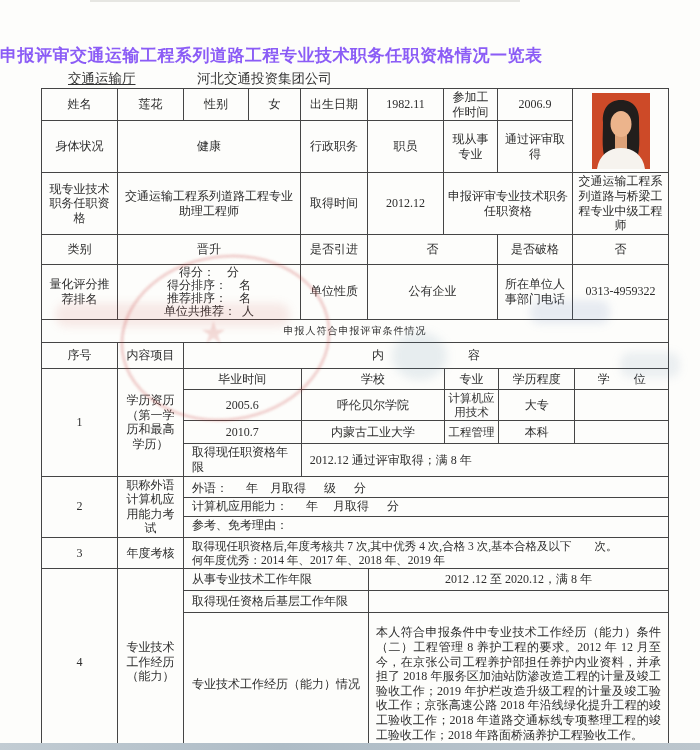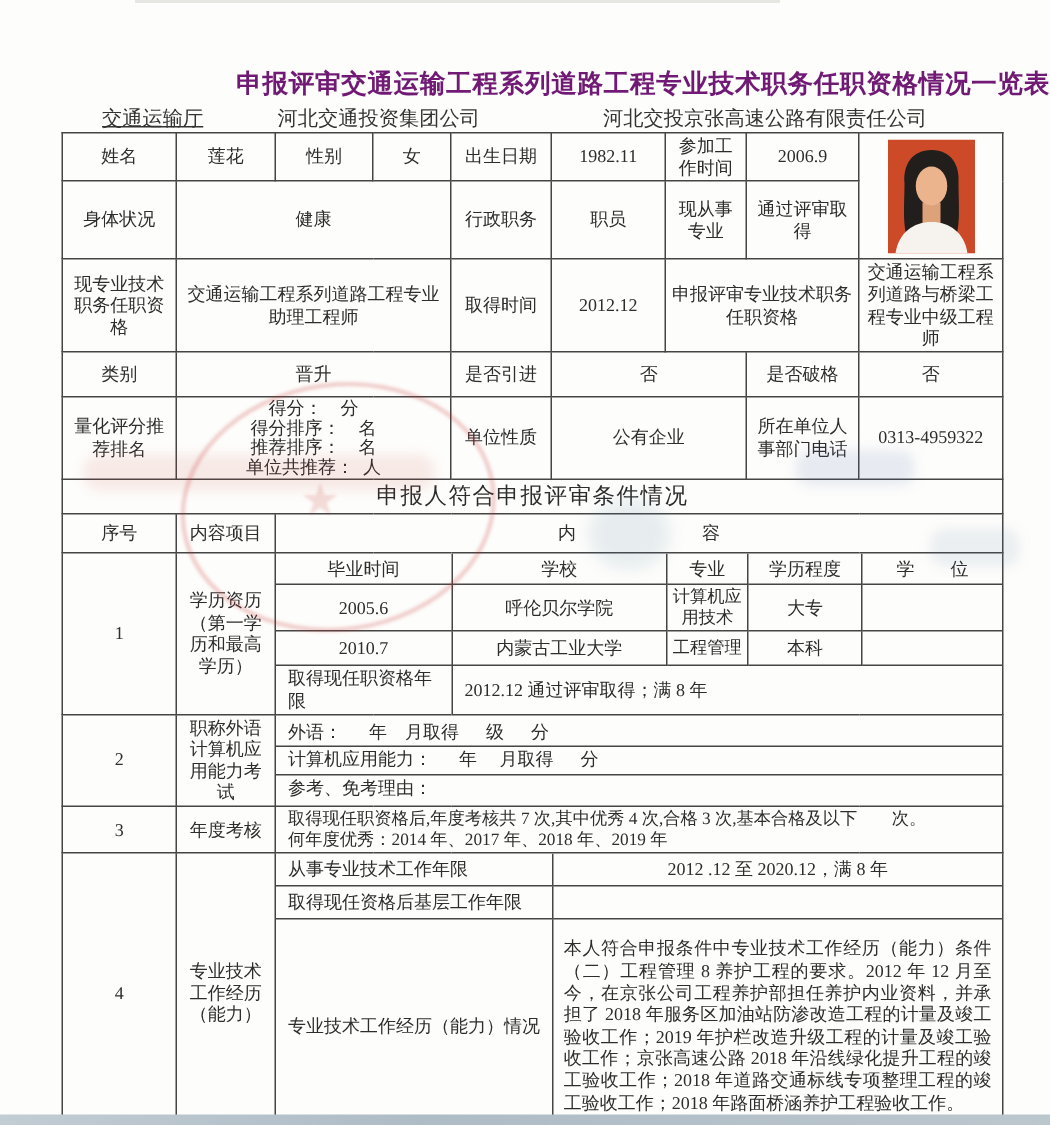--- a/index.html
+++ b/index.html
@@ -3,45 +3,45 @@
 <meta charset="utf-8">
 <style>
   html,body{margin:0;padding:0;background:#ffffff;}
   .page{
     position:relative;width:700px;height:750px;overflow:hidden;
     background:#fdfdfb;
     font-family:"Liberation Serif","DejaVu Serif",serif;
     color:#2d2d2d;
   }
   .scan-top-line{position:absolute;top:0;left:90px;width:430px;height:2px;background:#e6e6e2;}
-  .doc-title{position:absolute;top:44px;left:0;width:100%;text-align:right;
-    font-size:17px;font-weight:bold;letter-spacing:.5px;color:#701a75;}
+  .doc-title{position:absolute;top:44px;left:0;width:100%;text-align:left;
+    font-size:17px;font-weight:bold;letter-spacing:.5px;color:#8b5cf6;}
   .org-line{position:absolute;top:70px;left:0;width:100%;height:18px;font-size:13.5px;color:#333;}
   .org-line .dept{position:absolute;left:68px;text-decoration:underline;}
-  .org-line .grp{position:absolute;left:185px;}
+  .org-line .grp{position:absolute;left:197px;}
   .org-line .comp{position:absolute;left:402px;}
 
   table.main{position:absolute;top:88px;left:41px;width:627px;
     border-collapse:collapse;table-layout:fixed;font-size:12px;}
   table.main td{border:1px solid #454545;text-align:center;vertical-align:middle;
     padding:1px 3px;line-height:1.22;overflow:hidden;word-break:break-all;}
   td.p0{padding:0 !important;vertical-align:top;}
   table.sub{width:100%;border-collapse:collapse;table-layout:fixed;font-size:12px;}
   table.sub td{border:1px solid #454545;text-align:center;vertical-align:middle;
     padding:1px 3px;overflow:hidden;word-break:break-all;}
   table.sub tr:first-child>td{border-top:none;}
   table.sub tr:last-child>td{border-bottom:none;}
   table.sub td:first-child{border-left:none;font-family:Liberation Serif, serif;}
   table.sub td:last-child{border-right:none;}
   .left{text-align:left !important;padding-left:8px !important;}
   .pre{white-space:pre-wrap;}
   .score-cell div{line-height:13px;white-space:pre-wrap;}
   .para{text-align:justify !important;padding:3px 7px !important;line-height:14.4px;}
   .small{font-size:11.5px;}
-  .sec-title{font-size:15px;letter-spacing:1px;margin-top:48px;}
+  .sec-title{font-size:10px;letter-spacing:1px;margin-top:48px;}
   .photo-cell{padding:2px !important;background:#fdfdfb;}
   .photo-wrap{display:flex;align-items:center;justify-content:center;height:100%;}
 
   
   .seal-ring{position:absolute;left:120px;top:255px;width:205px;height:160px;
     border:3px solid rgba(195,45,40,.22);border-radius:50%;
     transform:rotate(-8deg);filter:blur(1px);pointer-events:none;}
   .seal-star{position:absolute;left:200px;top:315px;font-size:30px;color:rgba(195,45,40,.16);
     filter:blur(1px);pointer-events:none;}
   .seal-smudge{position:absolute;left:55px;top:303px;width:235px;height:24px;
@@ -59,21 +59,20 @@
 <body>
 
 <div class="page">
   <div class="scan-top-line"></div>
 
   <div class="doc-title">申报评审交通运输工程系列道路工程专业技术职务任职资格情况一览表</div>
 
   <div class="org-line">
     <span class="dept">交通运输厅</span>
     <span class="grp">河北交通投资集团公司</span>
-    <span class="comp">河北交投京张高速公路有限责任公司</span>
   </div>
 
   <table class="main">
     <colgroup>
       <col style="width:76px">
         <col style="width:66px">
         <col style="width:65px">
       <col style="width:52px">
         <col style="width:67px">
         <col style="width:76px">

